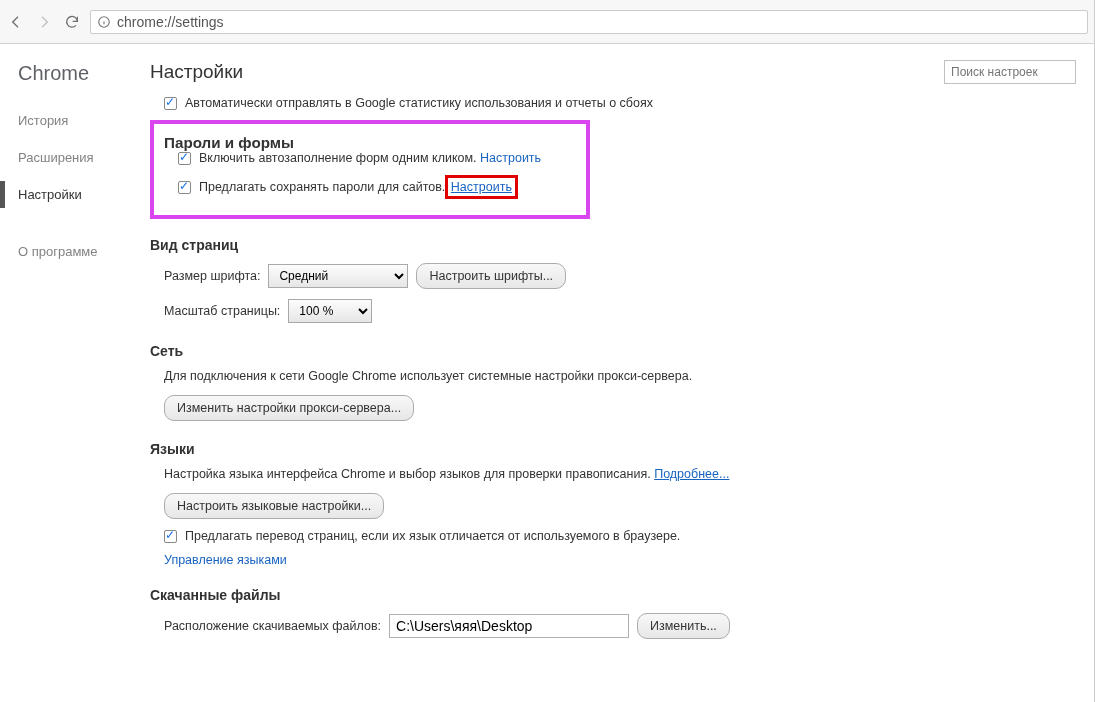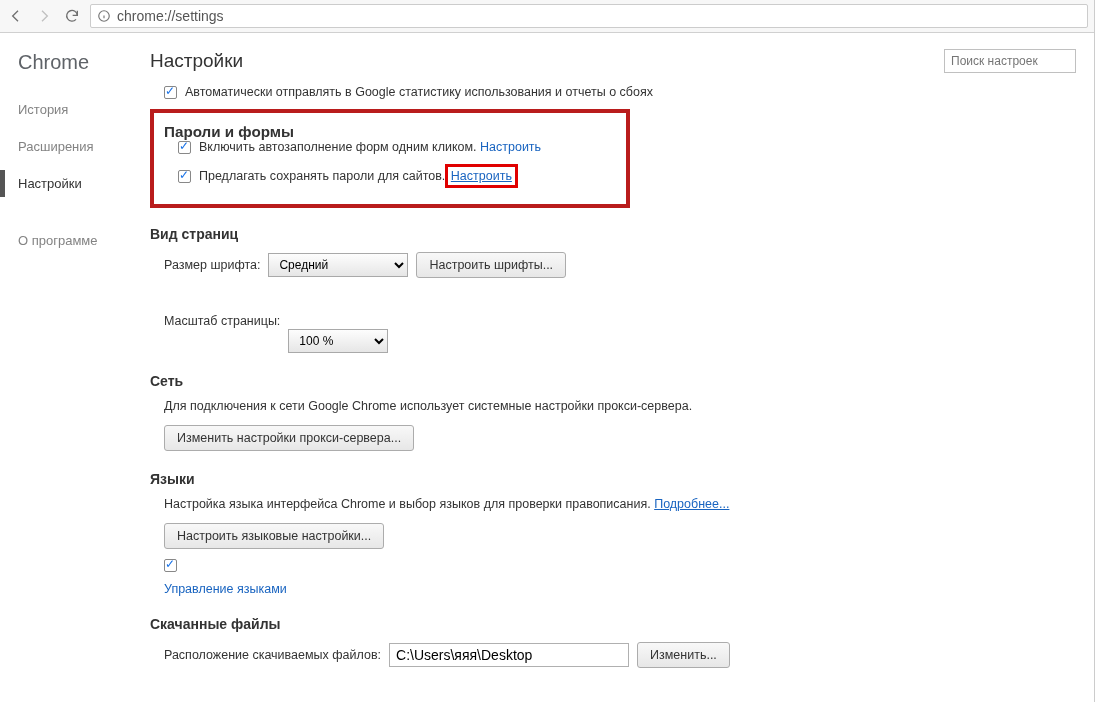--- a/index.html
+++ b/index.html
@@ -1,19 +1,19 @@
 <!DOCTYPE html>
 <html><head>
   <meta charset="utf-8">
   <style>
     * { margin: 0; padding: 0; box-sizing: border-box; font-family: "Segoe UI", Arial, sans-serif; }
     body { background: #fff; color: #333; font-size: 13px; width: 1095px; height: 702px; overflow: hidden; border-right: 1px solid #ccc; }
 
     
-    .toolbar { height: 33px; border-bottom: 1px solid #d0d0d0; display: flex; align-items: center; padding: 0 6px; gap: 8px; background: #f7f7f7; }
+    .toolbar { height: 44px; border-bottom: 1px solid #d0d0d0; display: flex; align-items: center; padding: 0 6px; gap: 8px; background: #f7f7f7; }
     .toolbar .nav-btn { width: 20px; height: 20px; display: flex; align-items: center; justify-content: center; color: #5f6368; cursor: pointer; }
     .toolbar .nav-btn svg { width: 16px; height: 16px; stroke: #707070; }
     .toolbar .nav-btn.disabled svg { stroke: #c0c0c0; }
     .addr-wrap { flex: 1; height: 24px; border: 1px solid #ccc; border-radius: 2px; background: #fff; display: flex; align-items: center; padding: 0 6px; gap: 6px; }
     .addr-wrap svg { width: 14px; height: 14px; stroke: #777; }
     .addr-wrap input { border: none; outline: none; flex: 1; font-size: 14px; background: transparent; color: #555; }
 
     
     .page { display: flex; height: calc(100% - 32px); }
     .sidebar { width: 150px; padding: 18px 0 0 18px; }
@@ -30,30 +30,30 @@
 
     .section { margin-bottom: 20px; }
     .section h3 { font-size: 14px; font-weight: 700; color: #333; margin-bottom: 10px; }
     .row { display: flex; align-items: center; gap: 8px; font-size: 12.5px; color: #333; margin-bottom: 10px; padding-left: 14px; }
     .check { appearance: none; width: 13px; height: 13px; border: 1px solid #888; border-radius: 2px; position: relative; flex-shrink: 0; }
     .check:checked::after { content: "✓"; position: absolute; top: -3px; left: 0; font-size: 12px; color: #333; }
     .bluechk:checked::after { color: #1a73e8; }
     .link { color: #1964c0; cursor: pointer; }
     .link.u { text-decoration: underline; }
 
-    .highlight-box { border: 4px solid #b91c1c; padding: 10px 0 6px 0; width: 480px; margin-bottom: 18px; }
+    .highlight-box { border: 4px solid #d946ef; padding: 10px 0 6px 0; width: 440px; margin-bottom: 18px; }
     .highlight-box h3 { padding-left: 10px; }
     .highlight-box .row { padding-left: 24px; }
     .inner-box { border: 3px solid #e00000; display: inline-block; padding: 2px 3px; margin-left: -4px; }
 
     .label { font-size: 12.5px; color: #333; text-align: center; }
     select.drop { height: 24px; border: 1px solid #a9a9a9; background: linear-gradient(#fdfdfd,#e6e6e6); font-size: 12px; padding: 0 6px; }
     .drop.w140 { width: 140px; }
-    .drop.w100 { width: 100px; margin-top: 41px; }
-    button.btn { height: 26px; border: 1px solid #acacac; background: linear-gradient(#f8f8f8,#e7e7e7); font-size: 12.5px; padding: 0 12px; cursor: pointer; border-radius: 3px; color: #333; }
+    .drop.w100 { width: 84px; }
+    button.btn { height: 26px; border: 1px solid #acacac; background: linear-gradient(#f8f8f8,#e7e7e7); font-size: 12.5px; padding: 0 12px; cursor: pointer; border-radius: 10px; color: #333; }
     .desc { font-size: 12.5px; color: #333; margin-bottom: 12px; padding-left: 14px; }
     input.textfield { height: 24px; border: 1px solid #b0b0b0; padding: 0 6px; font-size: 14px; }
   </style>
 </head>
 <body>
 
 <div class="toolbar">
   <div class="nav-btn">
     <svg viewBox="0 0 24 24" fill="none" stroke-width="2">
         <polyline points="15 4 7 12 15 20"></polyline>
@@ -152,20 +152,21 @@
       <h3>Языки</h3>
       <div class="desc">
         <span>Настройка языка интерфейса Chrome и выбор языков для проверки правописания.</span>
         <span class="link u">Подробнее...</span>
       </div>
       <div class="row">
         <button class="btn">Настроить языковые настройки...</button>
       </div>
       <div class="row">
         <input type="checkbox" class="check bluechk" checked="" style="">
+        <span>Предлагать перевод страниц, если их язык отличается от используемого в браузере.</span>
       </div>
       <div class="row">
         <span class="link">Управление языками</span>
       </div>
     </div>
 
     <div class="section">
       <h3>Скачанные файлы</h3>
       <div class="row">
         <span class="label">Расположение скачиваемых файлов:</span>

